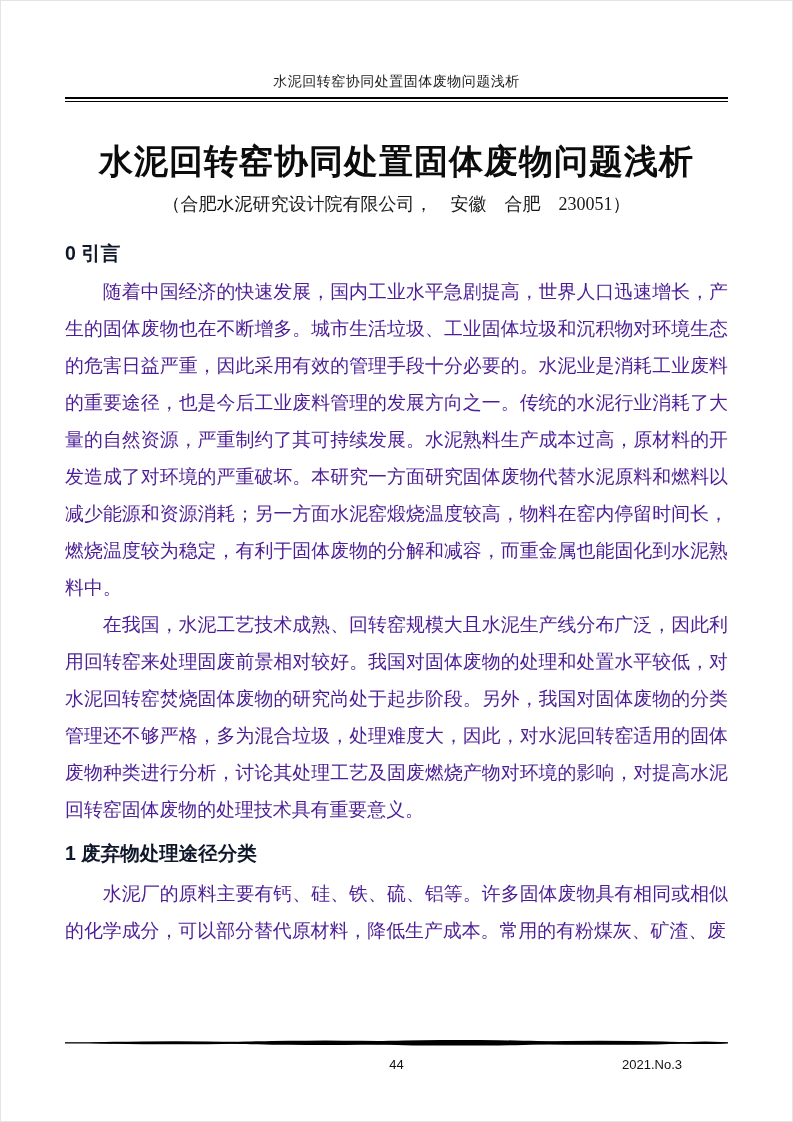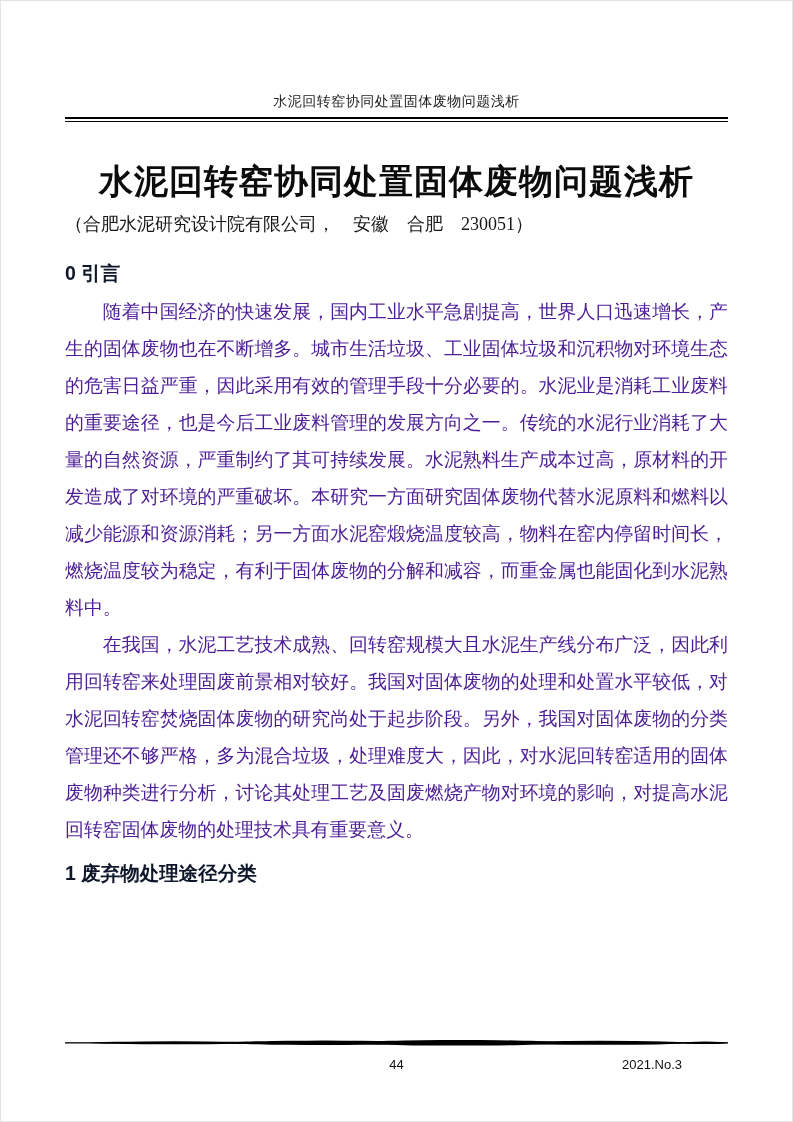--- a/index.html
+++ b/index.html
@@ -7,21 +7,21 @@
     width: 793px; height: 1122px;
     background: #ffffff;
     color: #161616;
     font-family: "Liberation Serif", "DejaVu Serif", serif;
     position: relative;
     overflow: hidden;
     box-sizing: border-box;
     border: 1px solid #e4e4e4;
   }
   .page {
-    padding: 92px 64px 0 64px;
+    padding: 72px 64px 0 64px;
     box-sizing: border-box;
   }
   .running-head {
     text-align: center;
     font-size: 14px;
     color: #1d1d1d;
     letter-spacing: 0.5px;
     margin: 0 0 6px 0;
   }
   .header-rule-thick {
@@ -42,20 +42,21 @@
     line-height: 1.2;
     color: #0c0c0c;
   }
   .author {
     margin-top: 16px;
     text-align: center;
     font-size: 18px;
   }
   .affiliation {
     margin-top: 9px;
+    text-align: center;
     font-size: 18px;
   }
   .section-heading {
     font-family: "Liberation Sans", "DejaVu Sans", sans-serif;
     font-size: 19.5px;
     font-weight: bold;
     color: #0f172a;
     margin: 24px 0 6px 0;
   }
   .section-heading.second {
@@ -113,20 +114,21 @@
 
   <h2 class="section-heading">0 引言</h2>
 
   <p class="body-para">随着中国经济的快速发展，国内工业水平急剧提高，世界人口迅速增长，产生的固体废物也在不断增多。城市生活垃圾、工业固体垃圾和沉积物对环境生态的危害日益严重，因此采用有效的管理手段十分必要的。水泥业是消耗工业废料的重要途径，也是今后工业废料管理的发展方向之一。传统的水泥行业消耗了大量的自然资源，严重制约了其可持续发展。水泥熟料生产成本过高，原材料的开发造成了对环境的严重破坏。本研究一方面研究固体废物代替水泥原料和燃料以减少能源和资源消耗；另一方面水泥窑煅烧温度较高，物料在窑内停留时间长，燃烧温度较为稳定，有利于固体废物的分解和减容，而重金属也能固化到水泥熟料中。</p>
 
   <p class="body-para">在我国，水泥工艺技术成熟、回转窑规模大且水泥生产线分布广泛，因此利用回转窑来处理固废前景相对较好。我国对固体废物的处理和处置水平较低，对水泥回转窑焚烧固体废物的研究尚处于起步阶段。另外，我国对固体废物的分类管理还不够严格，多为混合垃圾，处理难度大，因此，对水泥回转窑适用的固体废物种类进行分析，讨论其处理工艺及固废燃烧产物对环境的影响，对提高水泥回转窑固体废物的处理技术具有重要意义。</p>
 
   <h2 class="section-heading second">1 废弃物处理途径分类</h2>
 
 
+  <p class="body-para">水泥厂的原料主要有钙、硅、铁、硫、铝等。许多固体废物具有相同或相似的化学成分，可以部分替代原材料，降低生产成本。常用的有粉煤灰、矿渣、废</p>
 
 </div>
 
 <div class="footer">
   <div class="footer-line-wrap">
     <svg width="100%" height="8" viewBox="0 0 663 8" preserveAspectRatio="none">
       <rect x="0" y="3.2" width="663" height="1.3" fill="#000"></rect>
       <ellipse cx="110" cy="3.8" rx="85" ry="1.5" fill="#000"></ellipse>
       <ellipse cx="260" cy="3.8" rx="95" ry="2.2" fill="#000"></ellipse>
       <ellipse cx="395" cy="3.8" rx="100" ry="2.8" fill="#000"></ellipse>

